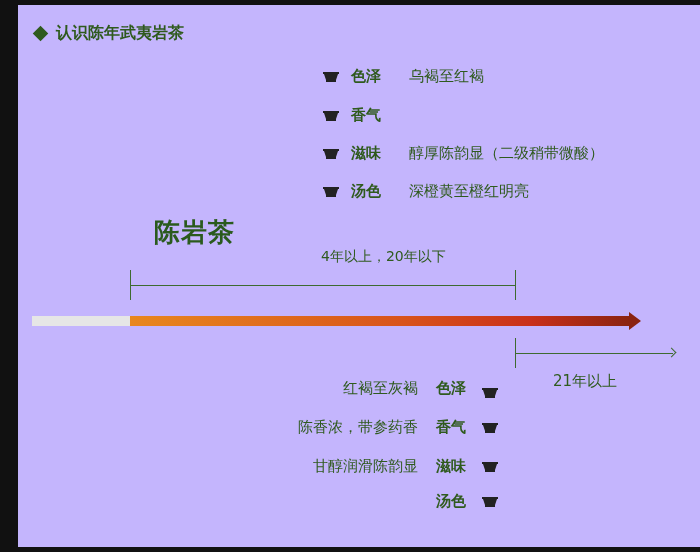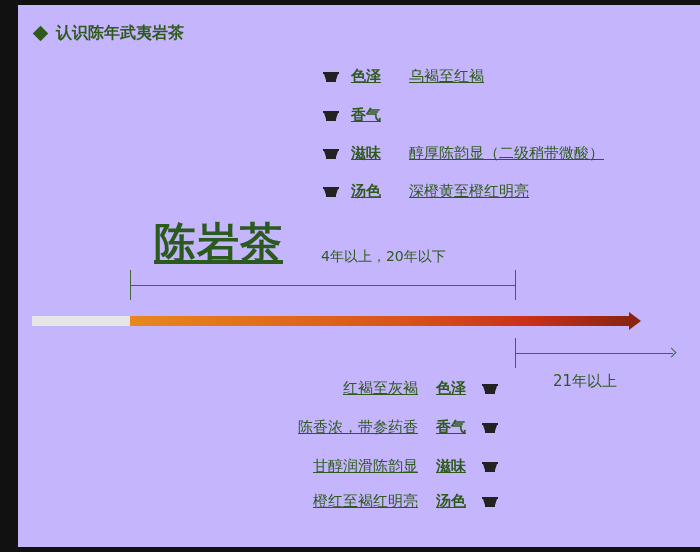--- a/index.html
+++ b/index.html
@@ -1,24 +1,24 @@
 <!DOCTYPE html>
 <html><head>
 <meta charset="utf-8">
 <style>
   html,body{margin:0;padding:0;}
   body{width:700px;height:552px;background:#111;position:relative;overflow:hidden;font-family:"DejaVu Sans",sans-serif;}
   .frame{position:absolute;left:18px;top:5px;width:688px;height:542px;background:#c4b5fd;}
   .title{position:absolute;left:17px;top:18px;font-family:"DejaVu Serif",serif;font-weight:bold;font-size:16px;color:#2f5a1e;display:flex;align-items:center;gap:6px;}
   .diamond{width:11px;height:11px;background:#2f5a1e;transform:rotate(45deg);margin-right:4px;}
-  .row{position:absolute;display:flex;align-items:center;font-size:15px;color:#2f5a1e;text-decoration:underline;}
+  .row{position:absolute;display:flex;align-items:center;font-size:15px;color:#2f5a1e;}
   .cup{display:inline-block;width:16px;height:11px;position:relative;}
   .cup svg{display:block;}
   .attr{font-family:"DejaVu Serif",serif;font-weight:bold;}
-  .big{position:absolute;font-weight:bold;font-size:42px;color:#2a5a1d;letter-spacing:1px;text-decoration:underline;}
+  .big{position:absolute;font-weight:bold;font-size:26px;color:#2a5a1d;letter-spacing:1px;}
   .lbl{position:absolute;font-size:14px;color:#2f5a1e;}
   .hline{position:absolute;height:1px;background:#3e6a30;}
   .vline{position:absolute;width:1px;background:#3e6a30;}
 </style>
 </head>
 <body>
 
 <div class="frame">
   <div class="title">
     <span class="diamond"></span>
@@ -78,21 +78,21 @@
 
   <div style="position:absolute;left:14px;top:311px;width:98px;height:10px;background:#e6e6e6;"></div>
   <div style="position:absolute;left:112px;top:311px;width:500px;height:10px;background:linear-gradient(to right,#e8871e,#d8531a 55%,#c9301a 80%,#8a2410);"></div>
   <div style="position:absolute;left:611px;top:307px;width:0;height:0;border-top:9px solid transparent;border-bottom:9px solid transparent;border-left:12px solid #8a2410;"></div>
 
   <div class="vline" style="left:497px;top:333px;height:30px;"></div>
   <div class="hline" style="left:497px;top:348px;width:158px;"></div>
   <div style="position:absolute;left:650px;top:344px;width:6px;height:6px;border-top:1.5px solid #3e6a30;border-right:1.5px solid #3e6a30;transform:rotate(45deg);"></div>
   <div class="lbl" style="left:535px;top:367px;font-size:15px;text-align:center;">21年以上</div>
 
-  <div class="row" style="right:208px;top:374px;">
+  <div class="row" style="right:208px;top:374px;align-items:flex-end;">
     <span>红褐至灰褐</span>
     <span class="attr" style="margin-left:18px;width:46px;">色泽</span>
     <span class="cup">
         <svg width="16" height="11" viewBox="0 0 16 11">
           <path d="M0 1h16v2H0z" fill="#222"></path>
           <path d="M1 3h14l-2 6H3z" fill="#222"></path>
           <rect x="3" y="9" width="10" height="2" fill="#222"></rect>
         </svg>
       </span>
   </div>
@@ -112,21 +112,20 @@
     <span class="attr" style="margin-left:18px;width:46px;">滋味</span>
     <span class="cup">
         <svg width="16" height="11" viewBox="0 0 16 11">
           <path d="M0 1h16v2H0z" fill="#222"></path>
           <path d="M1 3h14l-2 6H3z" fill="#222"></path>
           <rect x="3" y="9" width="10" height="2" fill="#222"></rect>
         </svg>
       </span>
   </div>
   <div class="row" style="right:208px;top:487px;">
-    <span>橙红至褐红明亮</span>
     <span class="attr" style="margin-left:18px;width:46px;">汤色</span>
     <span class="cup">
         <svg width="16" height="11" viewBox="0 0 16 11">
           <path d="M0 1h16v2H0z" fill="#222"></path>
           <path d="M1 3h14l-2 6H3z" fill="#222"></path>
           <rect x="3" y="9" width="10" height="2" fill="#222"></rect>
         </svg>
       </span>
   </div>
 

